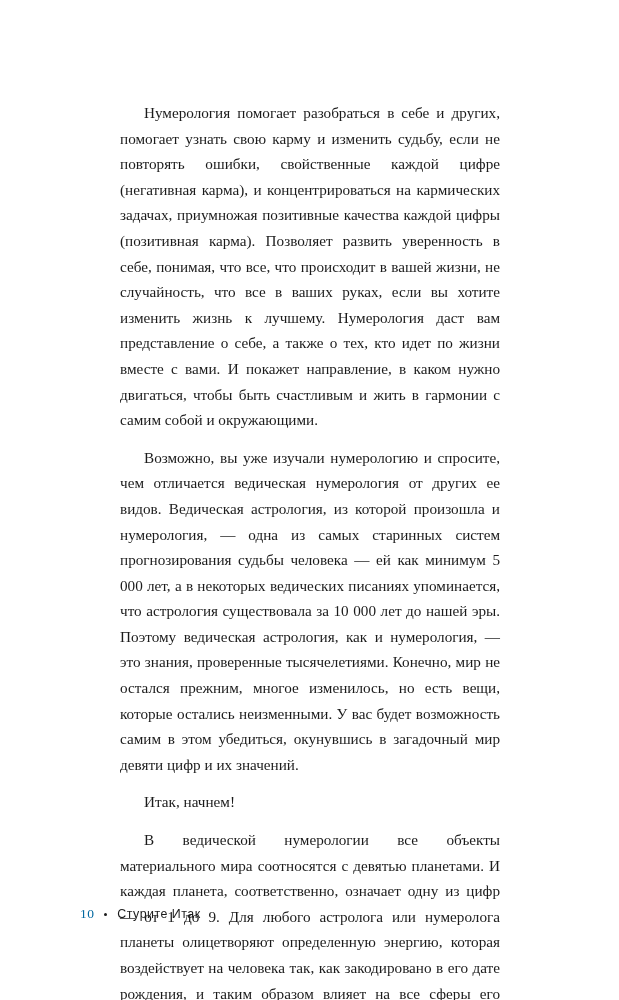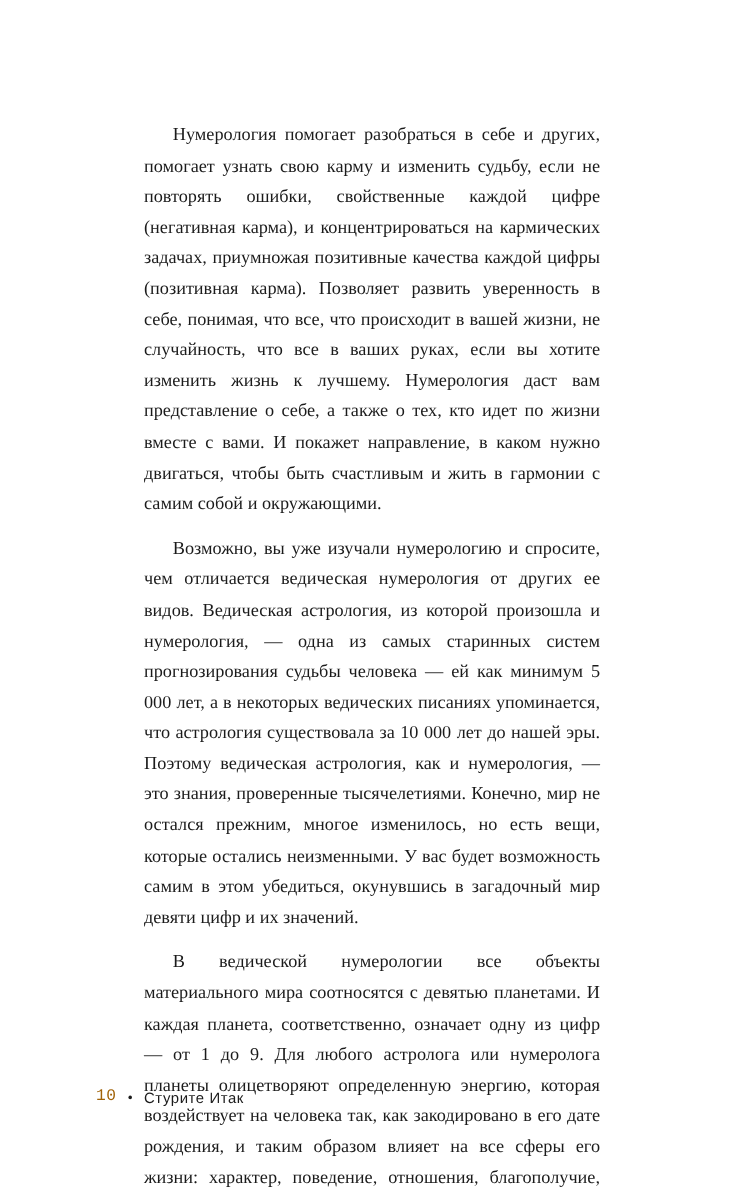--- a/index.html
+++ b/index.html
@@ -43,24 +43,24 @@
   }
   .footer {
     position: absolute;
     left: 80px;
     bottom: 78px;
     display: flex;
     align-items: center;
     gap: 9px;
   }
   .folio {
-    font-family: Liberation Mono, monospace;
+    font-family: Liberation Serif, serif;
     font-size: 13.5px;
     letter-spacing: 0.4px;
-    color: #a16207;
+    color: #0369a1;
   }
   .dot {
     width: 3px;
     height: 3px;
     border-radius: 50%;
     background: #1b1b1b;
     display: inline-block;
     margin: 0 1px;
   }
   .author {
@@ -71,20 +71,21 @@
   }
 </style>
 </head>
 <body>
 
 <div class="page">
 
   <div class="text-column">
     <p class="para">Нумерология помогает разобраться в себе и других, помогает узнать свою карму и изменить судьбу, если не повторять ошибки, свойственные каждой цифре (негативная карма), и концентрироваться на кармических задачах, приумножая позитивные качества каждой цифры (позитивная карма). Позволяет развить уверенность в себе, понимая, что все, что происходит в вашей жизни, не случайность, что все в ваших руках, если вы хотите изменить жизнь к лучшему. Нумерология даст вам представление о себе, а также о тех, кто идет по жизни вместе с вами. И покажет направление, в каком нужно двигаться, чтобы быть счастливым и жить в гармонии с самим собой и окружающими.</p>
     <p class="para">Возможно, вы уже изучали нумерологию и спросите, чем отличается ведическая нумерология от других ее видов. Ведическая астрология, из которой произошла и нумерология, — одна из самых старинных систем прогнозирования судьбы человека — ей как минимум 5 000 лет, а в некоторых ведических писаниях упоминается, что астрология существовала за 10 000 лет до нашей эры. Поэтому ведическая астрология, как и нумерология, — это знания, проверенные тысячелетиями. Конечно, мир не остался прежним, многое изменилось, но есть вещи, которые остались неизменными. У вас будет возможность самим в этом убедиться, окунувшись в загадочный мир девяти цифр и их значений.</p>
+    <p class="para">Итак, начнем!</p>
     <p class="para">В ведической нумерологии все объекты материального мира соотносятся с девятью планетами. И каждая планета, соответственно, означает одну из цифр — от 1 до 9. Для любого астролога или нумеролога планеты олицетворяют определенную энергию, которая воздействует на человека так, как закодировано в его дате рождения, и таким образом влияет на все сферы его жизни: характер, поведение, отношения, благополучие, таланты, здоровье, энергетику</p>
   </div>
 
   <div class="footer">
     <span class="folio">10</span>
     <span class="dot"></span>
     <span class="author">Стурите Итак</span>
   </div>
 
 </div>

